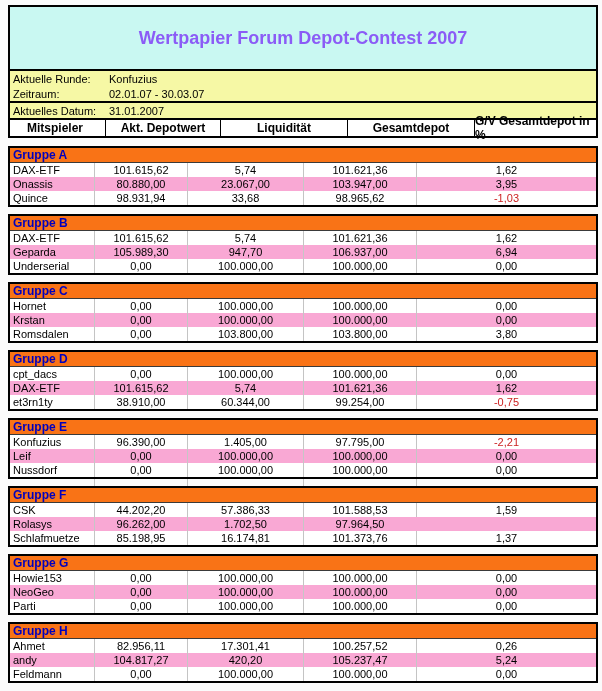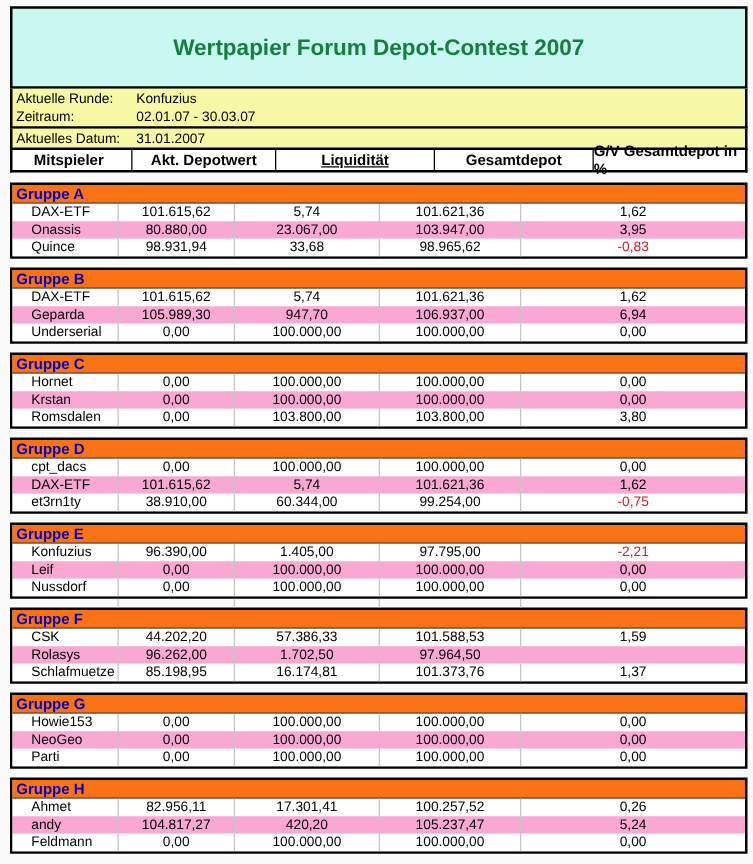--- a/index.html
+++ b/index.html
@@ -10,55 +10,55 @@
     font-family:"Liberation Sans","DejaVu Sans",sans-serif;
     color:#000;
   }
   .sheet { position:absolute; left:8px; top:5px; width:590px; }
 
   
   .title-block {
     height:66px; background:#C9F8F2; border:2px solid #000;
     display:flex; align-items:center; justify-content:center;
   }
-  .title-text { font-size:18px; font-weight:bold; color:#15803d; }
+  .title-text { font-size:18px; font-weight:bold; color:#8b5cf6; }
 
   
   .info-top  { background:#F6F8A5; border:2px solid #000; border-top:0; }
   .info-bot  { background:#F6F8A5; border:2px solid #000; border-top:0; }
   .info-row  { height:15px; display:flex; align-items:center; font-size:11px; }
   .info-label{ width:99px; padding-left:3px; flex:0 0 auto; }
   .info-value{ flex:1; }
 
   
   .cols-header {
     display:flex; height:18px; background:#FFF; border:2px solid #000; border-top:0;
     font-size:12px; font-weight:bold; align-items:stretch;
   }
   .ch { display:flex; align-items:center; justify-content:center; border-left:1px solid #000; }
   .ch.ch0 { width:95px; border-left:0; justify-content:flex-start; padding-left:17px; }
   .ch.ch1 { width:115px; }
-  .ch.ch2 { width:127px;text-decoration:underline; }
+  .ch.ch2 { width:127px; }
   .ch.ch3 { width:127px; }
   .ch.ch4 { flex:1; }
 
   
   .group { border:2px solid #000; background:#FFF; margin-top:7px; }
   .group.first { margin-top:8px; }
   .group.no-mt { margin-top:0; }
   .group-header {
     height:15px; background:#f97316; border-bottom:1px solid #3A3A3A;
     display:flex; align-items:center; padding-left:3px;
     font-size:12px; font-weight:bold; color:#0000BE;
   }
   .row { display:flex; height:14px; align-items:stretch; font-size:11px; background:#FFF; }
   .row.alt { background:#f9a8d4; }
   .cell { display:flex; align-items:center; justify-content:center; border-left:1px solid #C4C4C4; }
   .row.alt .cell { border-left-color:#C6C6C6; }
-  .cell.c0 { width:84px; border-left:0; justify-content:flex-start; padding-left:15px; }
+  .cell.c0 { width:84px; border-left:0; justify-content:flex-start; padding-left:3px; }
   .cell.c1 { width:93px; }
   .cell.c2 { width:116px; }
   .cell.c3 { width:113px; }
   .cell.c4 { flex:1; }
   .neg { color:#CC2222; }
 
   
   .ghost-row { display:flex; height:7px; }
   .ghost-row .gcell { border-left:1px solid #C4C4C4; }
   .ghost-row .gcell.c0 { border-left:0; width:86px; }
@@ -117,21 +117,21 @@
           <div class="cell c1">80.880,00</div>
           <div class="cell c2">23.067,00</div>
           <div class="cell c3">103.947,00</div>
           <div class="cell c4">3,95</div>
         </div>
         <div class="row">
           <div class="cell c0">Quince</div>
           <div class="cell c1">98.931,94</div>
           <div class="cell c2">33,68</div>
           <div class="cell c3">98.965,62</div>
-          <div class="cell c4 neg">-0,83</div>
+          <div class="cell c4 neg">-1,03</div>
         </div>
       </div>
       <div class="group">
         <div class="group-header">Gruppe B</div>
         <div class="row">
           <div class="cell c0">DAX-ETF</div>
           <div class="cell c1">101.615,62</div>
           <div class="cell c2">5,74</div>
           <div class="cell c3">101.621,36</div>
           <div class="cell c4">1,62</div>

